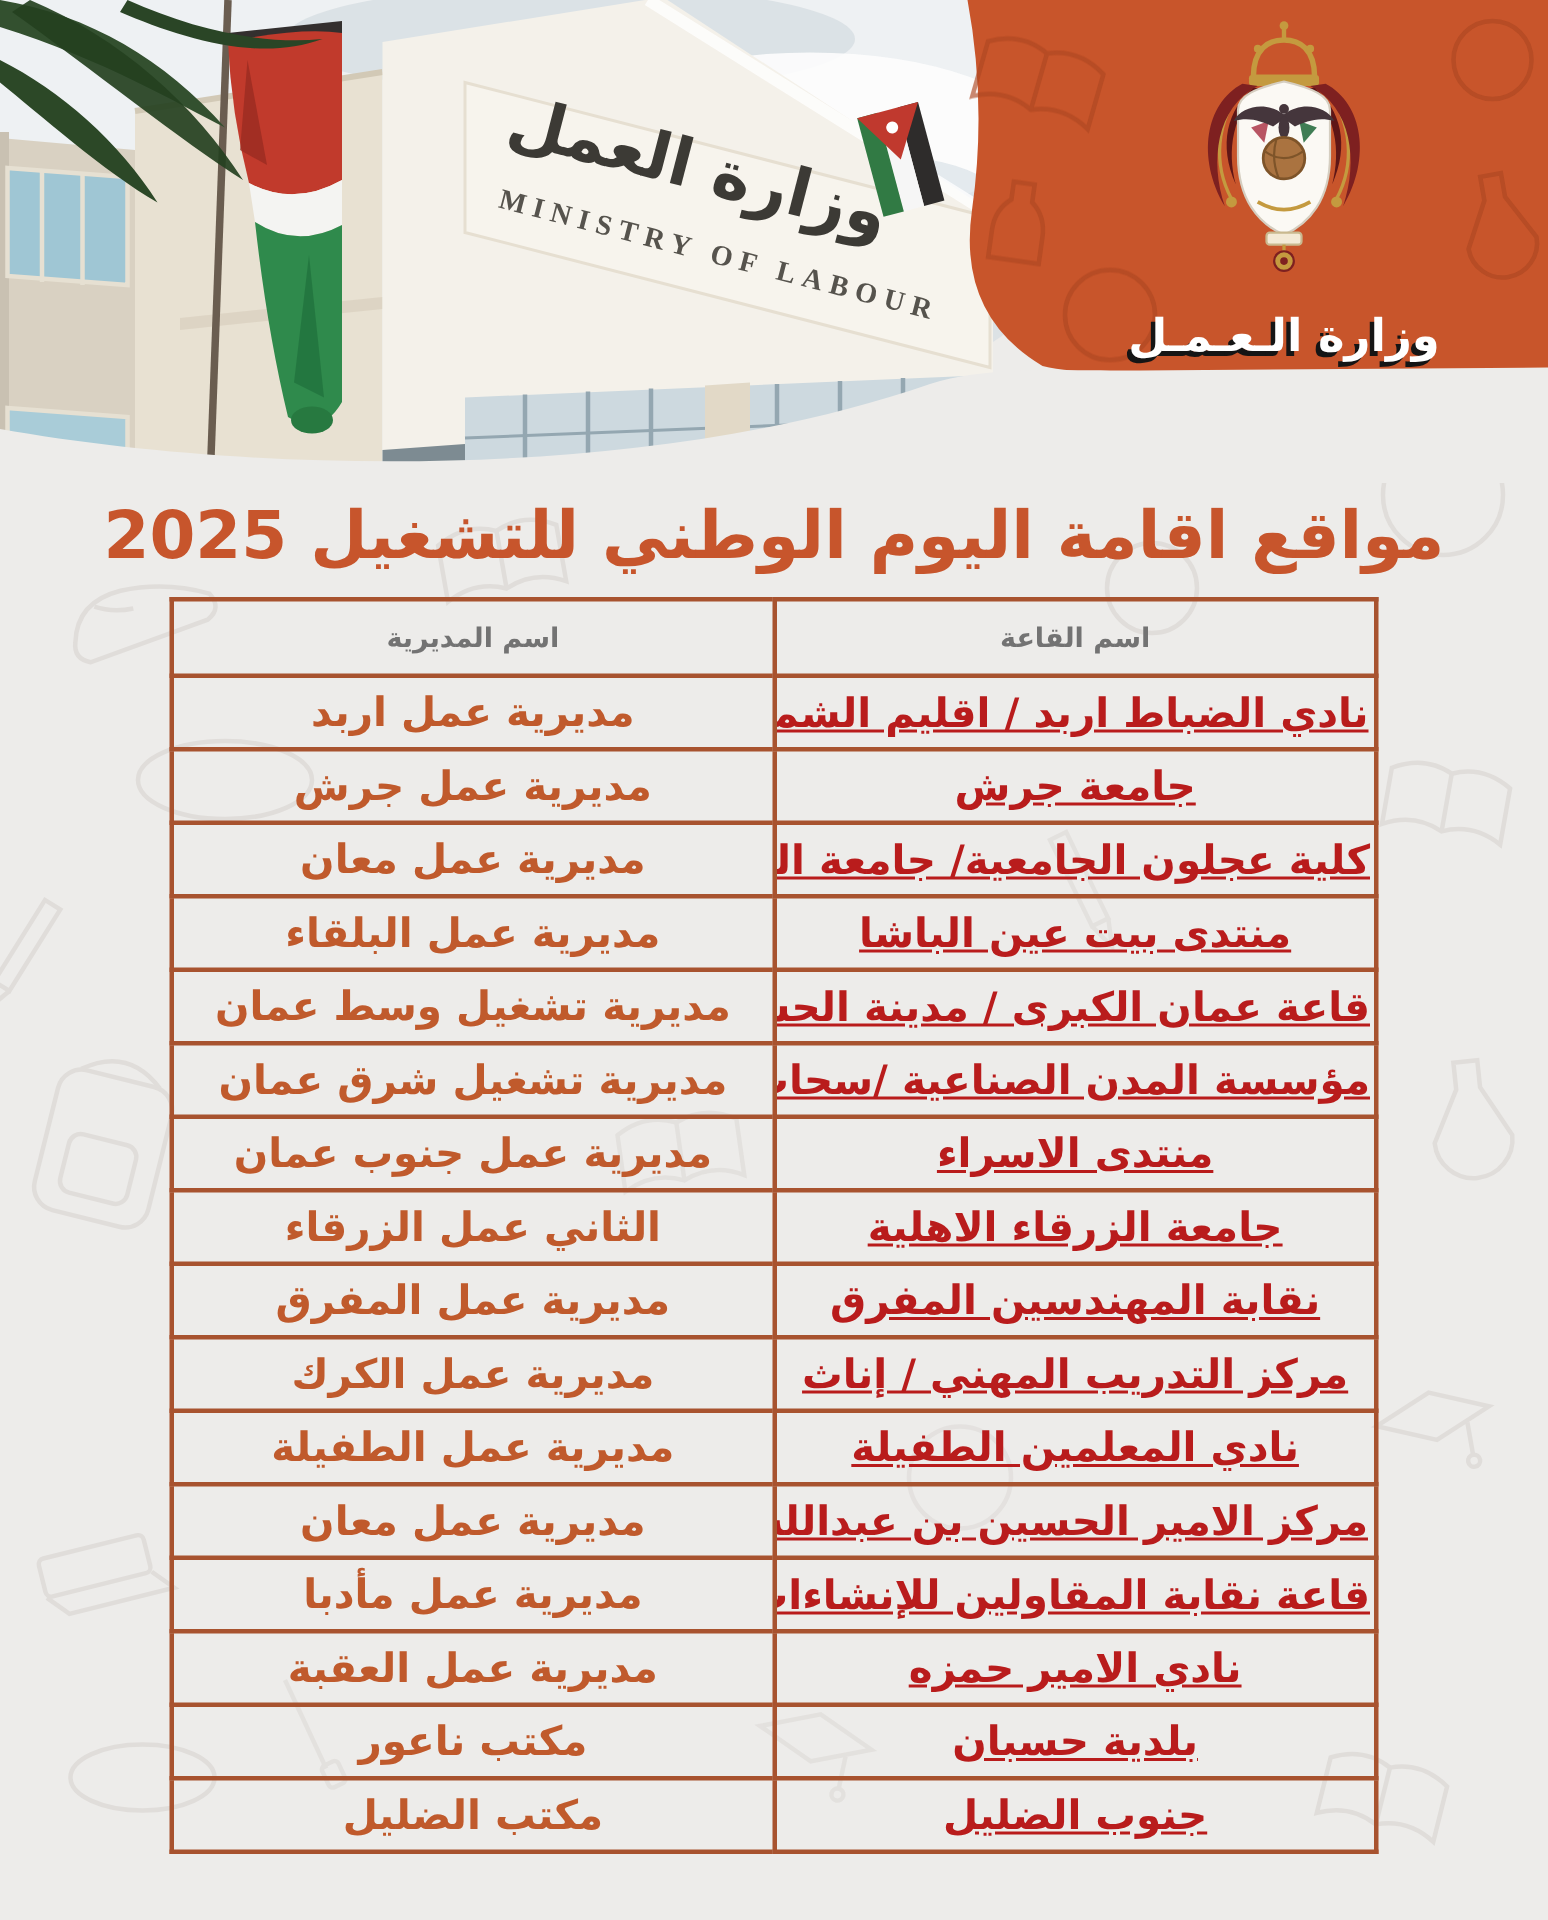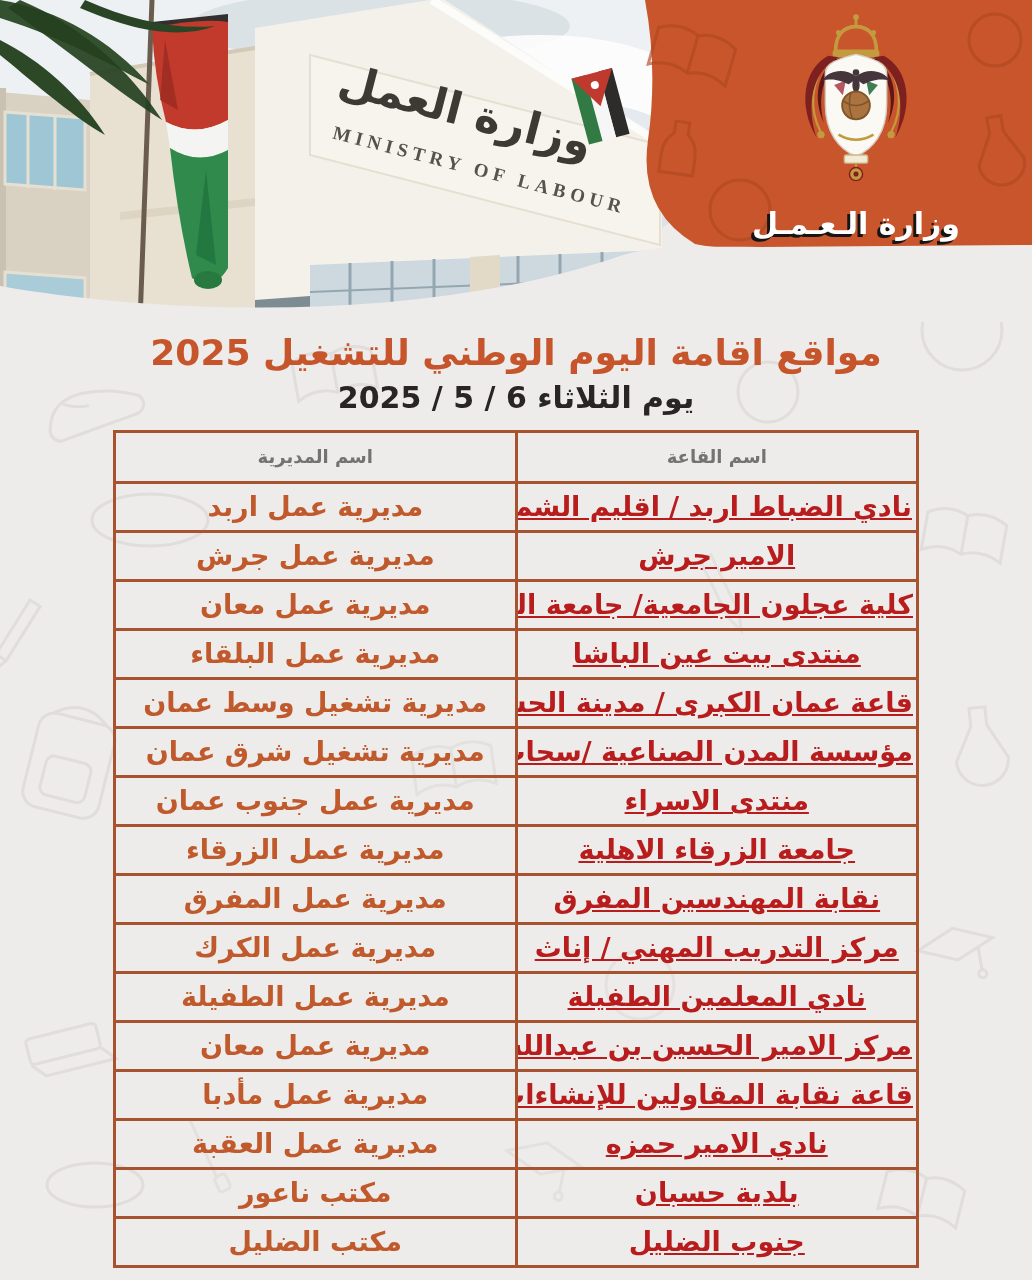--- a/index.html
+++ b/index.html
@@ -7,21 +7,21 @@
     width:1032px;height:1280px;
     background:#edecea;
     font-family:"DejaVu Sans",sans-serif;
     position:relative;
   }
   .doodles{position:absolute;left:0;top:0;z-index:0;}
   .content{position:relative;z-index:1;}
   .header-svg{display:block;}
   .page-title{
     margin:8px auto 0;text-align:center;direction:rtl;
-    font-size:36px;font-weight:bold;color:#c7552c;line-height:1.25;
+    font-size:44px;font-weight:bold;color:#c7552c;line-height:1.25;
   }
   .page-subtitle{
     margin:4px auto 0;text-align:center;direction:rtl;
     font-size:30px;font-weight:bold;color:#282523;line-height:1.25;
   }
   table.schedule{
     width:806px;margin:13px auto 0;
     border-collapse:collapse;direction:rtl;
     table-layout:fixed;
   }
@@ -219,37 +219,36 @@
       </g>
 
       <text x="853" y="237" text-anchor="middle" font-size="30" font-weight="bold" fill="#151515" direction="rtl">وزارة الـعـمـل</text>
       <text x="856" y="234" text-anchor="middle" font-size="30" font-weight="bold" fill="#ffffff" direction="rtl">وزارة الـعـمـل</text>
     </g>
 
     <path d="M0,286 C170,316 430,322 620,256 C655,245 690,247 760,247 L1032,245 L1032,322 L0,322 Z" fill="#edecea"></path>
   </svg>
 
   <div class="page-title">مواقع اقامة اليوم الوطني للتشغيل 2025</div>
-  <div class="page-subtitle">يوم الثلاثاء 6 / 5 / 2025</div>
 
   <table class="schedule">
     <thead>
       <tr>
         <th class="hall-cell">اسم القاعة</th>
         <th class="dir-cell">اسم المديرية</th>
       </tr>
     </thead>
     <tbody>
     <tr>
       <td class="hall-cell">نادي الضباط اربد / اقليم الشمال</td>
       <td class="dir-cell">مديرية عمل اربد</td>
     </tr>
 
     <tr>
-      <td class="hall-cell">الامير جرش</td>
+      <td class="hall-cell">جامعة جرش</td>
       <td class="dir-cell">مديرية عمل جرش</td>
     </tr>
 
     <tr>
       <td class="hall-cell">كلية عجلون الجامعية/ جامعة البلقاء التطبيقية</td>
       <td class="dir-cell">مديرية عمل معان</td>
     </tr>
 
     <tr>
       <td class="hall-cell">منتدى بيت عين الباشا</td>
@@ -266,21 +265,21 @@
       <td class="dir-cell">مديرية تشغيل شرق عمان</td>
     </tr>
 
     <tr>
       <td class="hall-cell">منتدى الاسراء</td>
       <td class="dir-cell">مديرية عمل جنوب عمان</td>
     </tr>
 
     <tr>
       <td class="hall-cell">جامعة الزرقاء الاهلية</td>
-      <td class="dir-cell">مديرية عمل الزرقاء</td>
+      <td class="dir-cell">الثاني عمل الزرقاء</td>
     </tr>
 
     <tr>
       <td class="hall-cell">نقابة المهندسين المفرق</td>
       <td class="dir-cell">مديرية عمل المفرق</td>
     </tr>
 
     <tr>
       <td class="hall-cell">مركز التدريب المهني / إناث</td>
       <td class="dir-cell">مديرية عمل الكرك</td>

